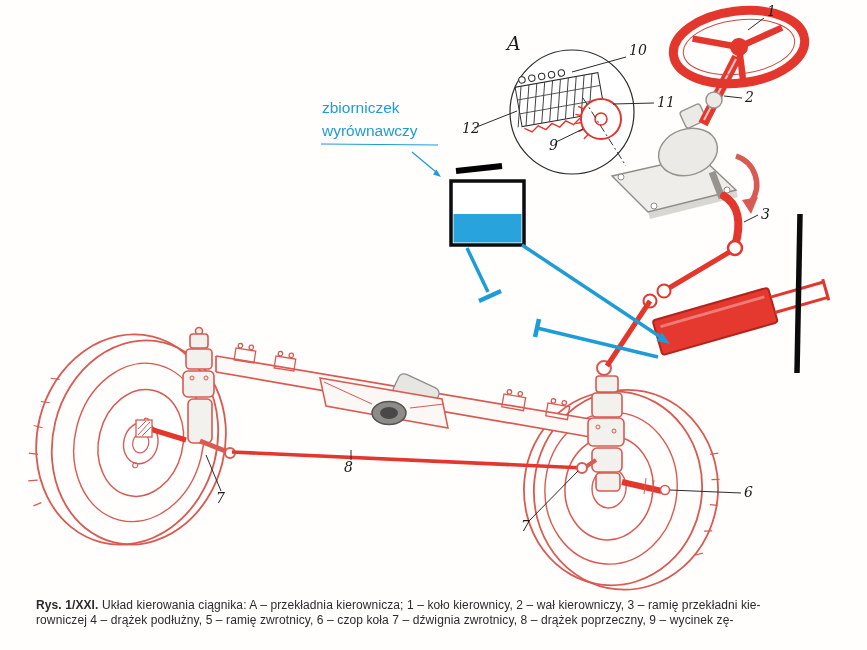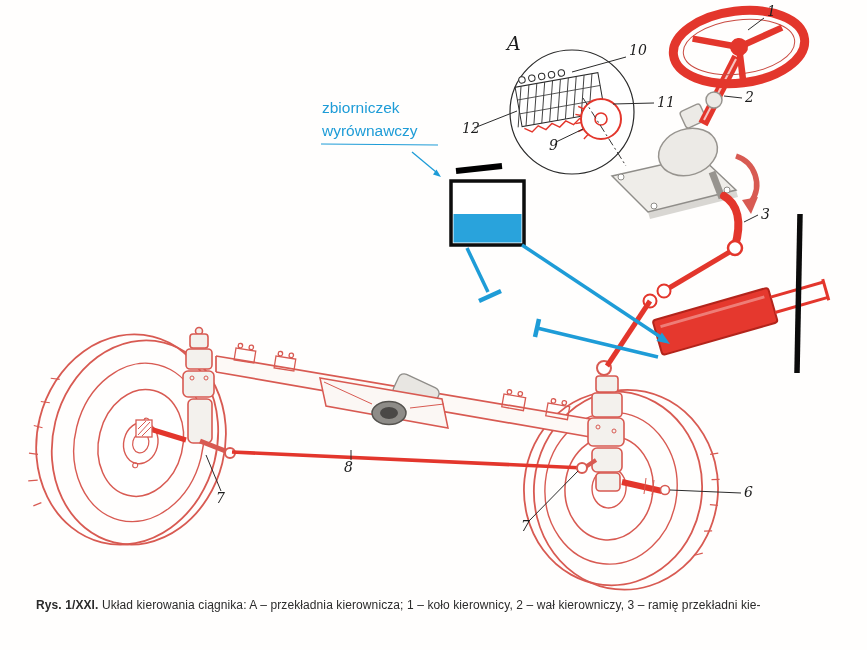--- a/index.html
+++ b/index.html
@@ -295,15 +295,16 @@
   <text x="344" y="472" class="num">8</text>
   <text x="549" y="150" class="num">9</text>
   <text x="629" y="55" class="num">10</text>
   <text x="657" y="107" class="num">11</text>
   <text x="462" y="133" class="num">12</text>
 
 </svg>
 
   <div class="caption">
     <p><span class="pref">Rys. 1/XXI.</span><span> Układ kierowania ciągnika: A – przekładnia kierownicza; 1 – koło kierownicy, 2 – wał kierowniczy, 3 – ramię przekładni kie-</span></p>
+    <p>rowniczej  4 – drążek podłużny, 5 – ramię zwrotnicy, 6 – czop koła  7 – dźwignia zwrotnicy, 8 – drążek poprzeczny, 9 – wycinek zę-</p>
   </div>
 
 </div>
 
 </body></html>

